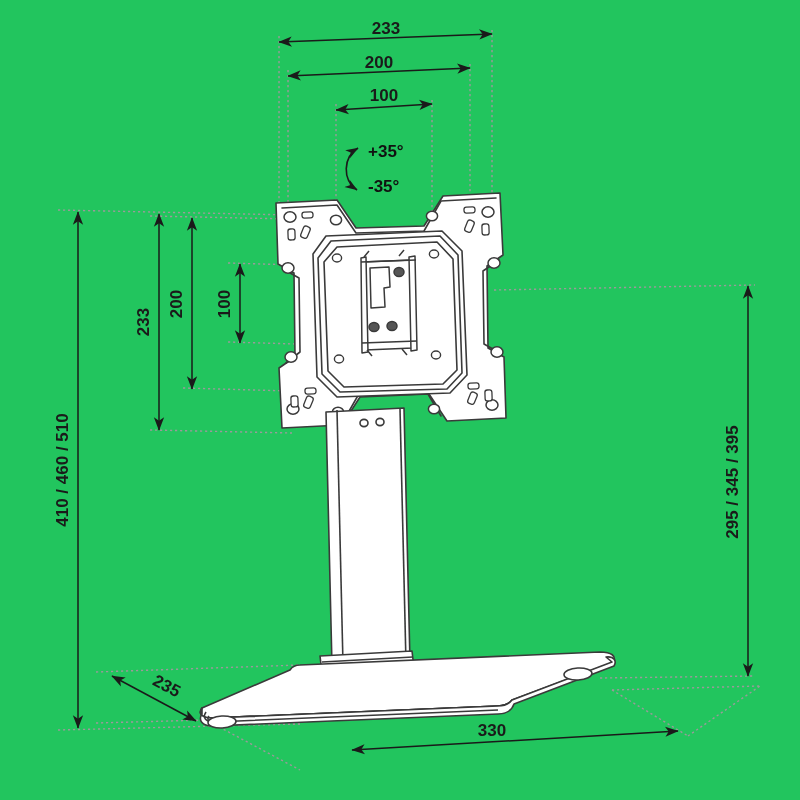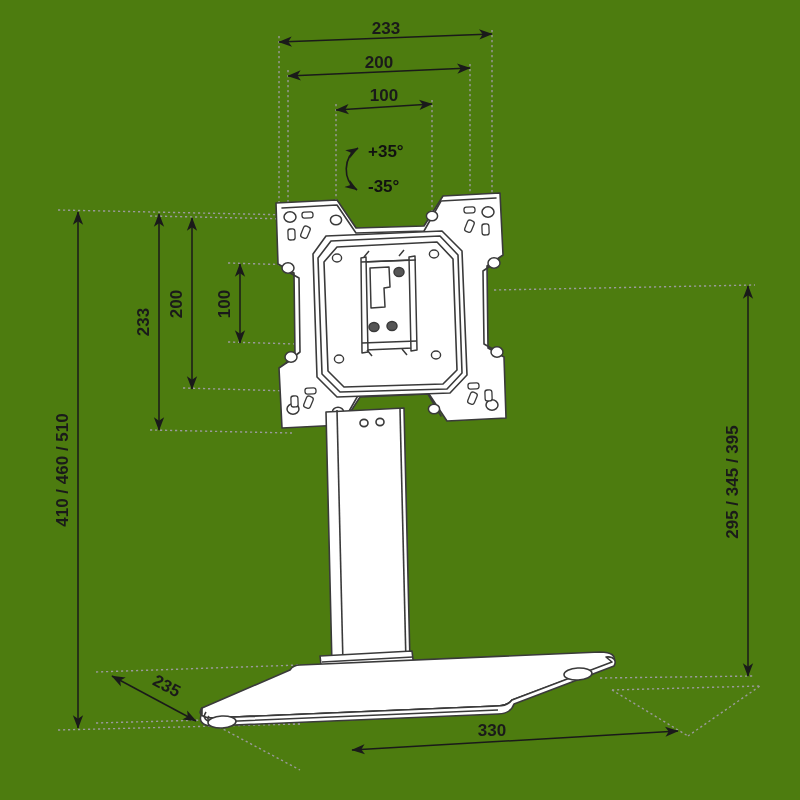--- a/index.html
+++ b/index.html
@@ -1,18 +1,18 @@
 <!DOCTYPE html>
 <html><head>
 <meta charset="utf-8">
 <style>
   html,body{margin:0;padding:0;background:#ffffff;}
   body{width:800px;height:800px;overflow:hidden;
        font-family:"Liberation Sans","DejaVu Sans",sans-serif;}
-  #stage{position:relative;width:800px;height:800px;background:#4d7c0f;}
+  #stage{position:relative;width:800px;height:800px;background:#22c55e;}
   #stage svg{position:absolute;top:0;left:0;}
   .dimtext{font-family:"Liberation Sans","DejaVu Sans",sans-serif;
            font-size:17px;font-weight:700;fill:#1a1a1a;}
   .angtext{font-family:"Liberation Sans","DejaVu Sans",sans-serif;
            font-size:17px;font-weight:700;fill:#111111;}
 </style>
 </head>
 <body>
 
 <div id="stage">

